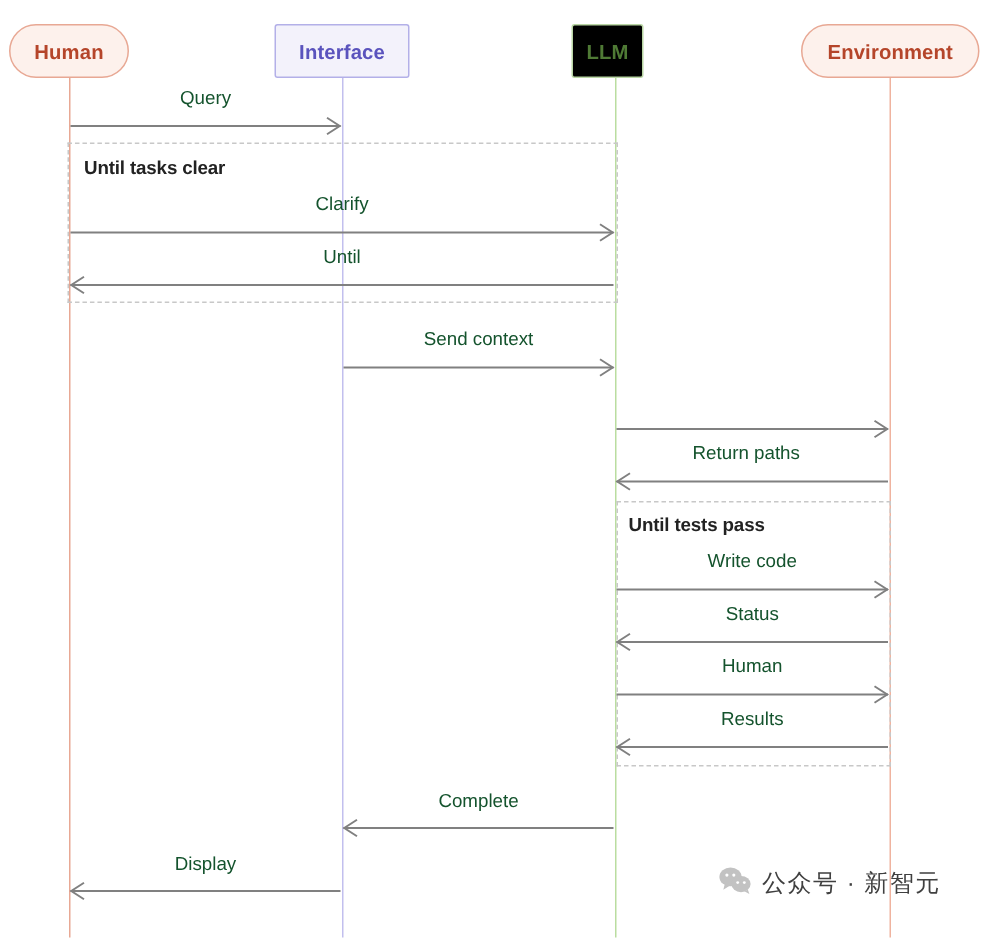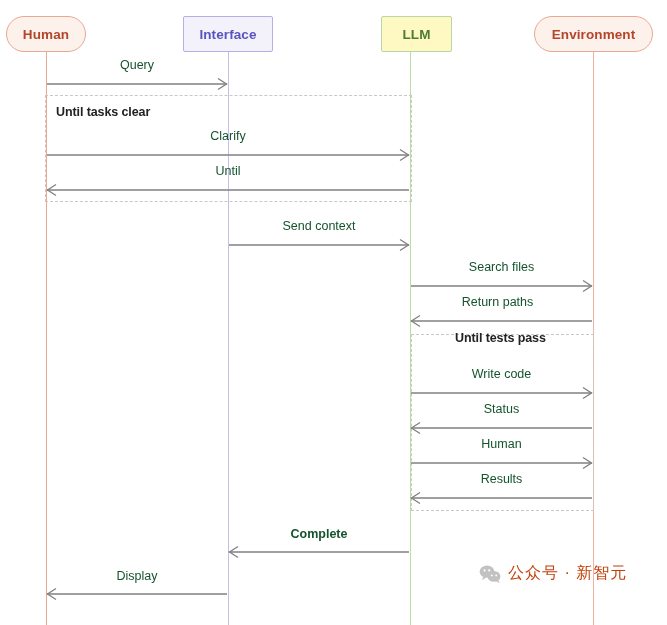--- a/index.html
+++ b/index.html
@@ -47,22 +47,22 @@
   .participant.p-human {
     left: 6px; width: 80px;
   }
   .participant.p-interface {
     left: 183px; width: 90px;
     background: #f3f2fb;
     border-color: #b3b0e8;
     color: #5a53bd;
   }
   .participant.p-llm {
-    left: 381px; width: 71px;
-    background: #fef9c3;
+    left: 381px; width: 48px;
+    background: #000000;
     border-color: #b9d6a4;
     color: #4f7a35;
   }
   .participant.p-environment {
     left: 534px; width: 119px;
   }
 
   
   .lifeline {
     position: absolute;
@@ -105,24 +105,25 @@
     position: absolute;
     height: 14px;
     overflow: visible;
   }
   .msg-arrow svg { display: block; overflow: visible; }
 
   
   #watermark {
     position: absolute;
     left: 479px;
-    top: 565px;
+    top: 578px;
     display: flex;
+    align-items: center;
     gap: 7px;
-    color: #c2410c;
+    color: #404040;
     font-size: 16px;
     letter-spacing: 1px;
     user-select: none;
   }
   #watermark .wm-icon { display: block; }
   #watermark .wm-text { line-height: 1; }
 </style>
 </head>
 <body>
 
@@ -143,21 +144,21 @@
 
   <div class="lifeline l-human"></div>
   <div class="lifeline l-interface"></div>
   <div class="lifeline l-llm"></div>
   <div class="lifeline l-environment"></div>
 
   <div class="fragment" style="left:45px; top:95px; width:367px; height:107px;"></div>
   <div class="fragment-label" style="left:56px; top:105px;">Until tasks clear</div>
 
   <div class="fragment" style="left:411px; top:334px; width:183px; height:177px;"></div>
-  <div class="fragment-label" style="left:419px; top:331px;margin-left:36px;">Until tests pass</div>
+  <div class="fragment-label" style="left:419px; top:343px;">Until tests pass</div>
 
   <div class="msg-label" style="left:46px; top:58px; width:182px;">Query</div>
   <div class="msg-arrow" style="left:46px; top:77px; width:182px;">
     <svg width="182" height="14" viewBox="0 0 182 14">
       <line x1="1" y1="7" x2="181" y2="7" stroke="#808080" stroke-width="1.3"></line>
       <polyline points="172,1.5 180.5,7 172,12.5" fill="none" stroke="#808080" stroke-width="1.3"></polyline>
     </svg>
   </div>
 
   <div class="msg-label" style="left:46px; top:129px; width:364px;text-align:center;">Clarify</div>
@@ -177,21 +178,20 @@
   </div>
 
   <div class="msg-label" style="left:228px; top:219px; width:182px;">Send context</div>
   <div class="msg-arrow" style="left:228px; top:238px; width:182px;">
     <svg width="182" height="14" viewBox="0 0 182 14">
       <line x1="1" y1="7" x2="181" y2="7" stroke="#808080" stroke-width="1.3"></line>
       <polyline points="172,1.5 180.5,7 172,12.5" fill="none" stroke="#808080" stroke-width="1.3"></polyline>
     </svg>
   </div>
 
-  <div class="msg-label" style="left:410px; top:260px; width:183px;">Search files</div>
   <div class="msg-arrow" style="left:410px; top:279px; width:183px;">
     <svg width="183" height="14" viewBox="0 0 183 14">
       <line x1="1" y1="7" x2="182" y2="7" stroke="#808080" stroke-width="1.3"></line>
       <polyline points="173,1.5 181.5,7 173,12.5" fill="none" stroke="#808080" stroke-width="1.3"></polyline>
     </svg>
   </div>
 
   <div class="msg-label" style="left:406px; top:295px; width:183px;">Return paths</div>
   <div class="msg-arrow" style="left:410px; top:314px; width:183px;">
     <svg width="183" height="14" viewBox="0 0 183 14">
@@ -225,21 +225,21 @@
   </div>
 
   <div class="msg-label" style="left:410px; top:472px; width:183px;">Results</div>
   <div class="msg-arrow" style="left:410px; top:491px; width:183px;">
     <svg width="183" height="14" viewBox="0 0 183 14">
       <line x1="1" y1="7" x2="182" y2="7" stroke="#808080" stroke-width="1.3"></line>
       <polyline points="10,1.5 1.5,7 10,12.5" fill="none" stroke="#808080" stroke-width="1.3"></polyline>
     </svg>
   </div>
 
-  <div class="msg-label" style="left:228px; top:527px; width:182px;font-weight:bold;">Complete</div>
+  <div class="msg-label" style="left:228px; top:527px; width:182px;">Complete</div>
   <div class="msg-arrow" style="left:228px; top:545px; width:182px;">
     <svg width="182" height="14" viewBox="0 0 182 14">
       <line x1="1" y1="7" x2="181" y2="7" stroke="#808080" stroke-width="1.3"></line>
       <polyline points="10,1.5 1.5,7 10,12.5" fill="none" stroke="#808080" stroke-width="1.3"></polyline>
     </svg>
   </div>
 
   <div class="msg-label" style="left:46px; top:569px; width:182px;">Display</div>
   <div class="msg-arrow" style="left:46px; top:587px; width:182px;">
     <svg width="182" height="14" viewBox="0 0 182 14">

